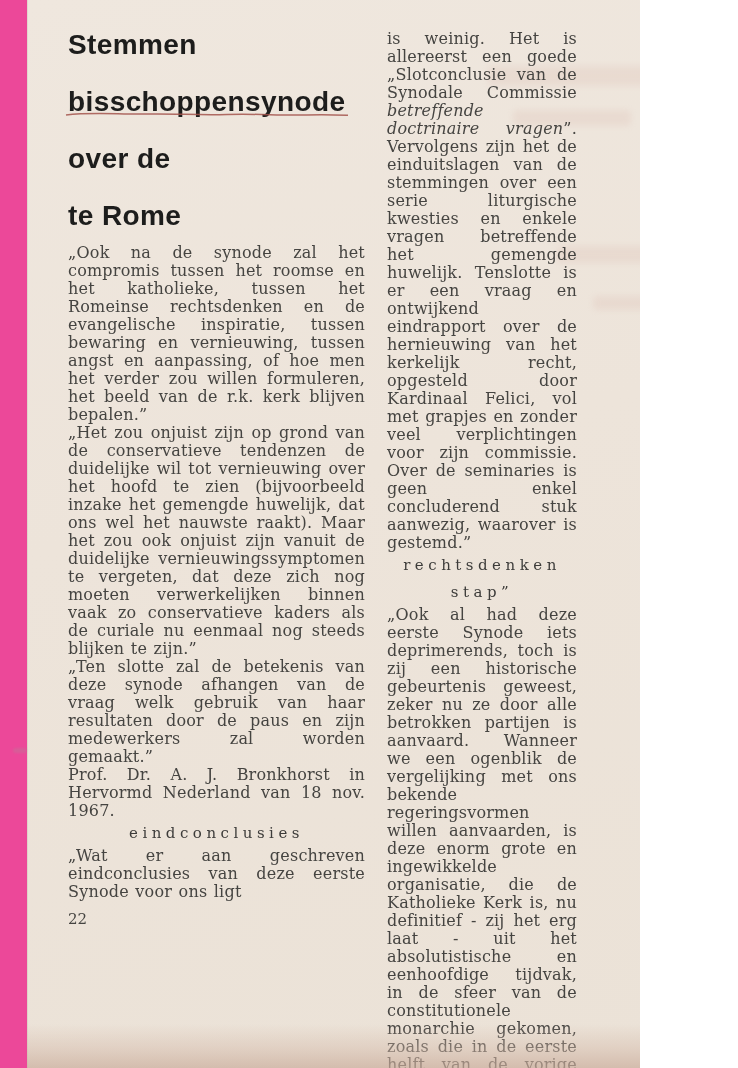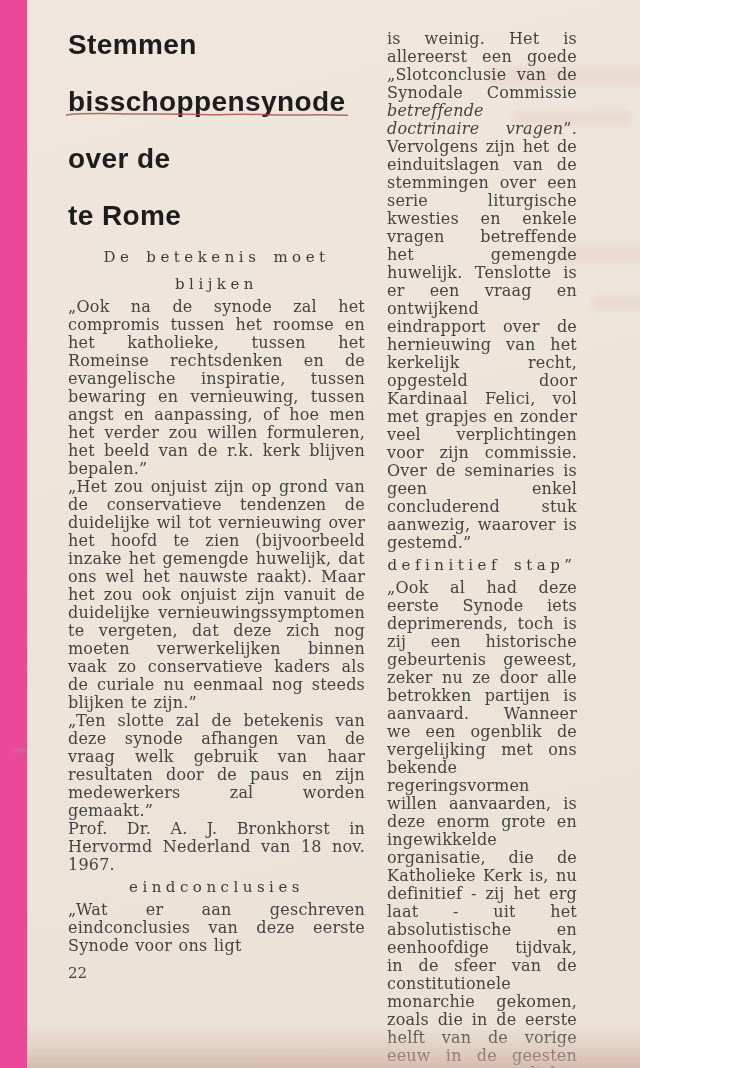--- a/index.html
+++ b/index.html
@@ -132,21 +132,20 @@
             <span>bisschoppensynode</span>
             <svg class="wavy" viewBox="0 0 284 10" preserveAspectRatio="none" aria-hidden="true">
               <path d="M1,6 C 28,2.8 55,5.6 82,5.0 C 112,4.3 132,6.6 162,5.5 C 192,4.4 216,6.9 242,5.9 C 260,5.2 274,5.9 283,6.3" fill="none" stroke="#a3544c" stroke-width="1.5" opacity="0.85"></path>
             </svg>
           </span>
           <span class="t-line">over de</span>
           <span class="t-line">te Rome</span>
         </h1>
 
         <h2 class="sec sec-betekenis">
-          <span class="sec-line">De betekenis moet blijken</span>
         </h2>
 
         <p class="body">„Ook na de synode zal het compromis tussen het roomse en het katholieke, tussen het Romeinse rechtsdenken en de evangelische inspiratie, tussen bewaring en vernieuwing, tussen angst en aanpassing, of hoe men het verder zou willen formuleren, het beeld van de r.k. kerk blijven bepalen.”</p>
         <p class="body">„Het zou onjuist zijn op grond van de conservatieve tendenzen de duidelijke wil tot vernieuwing over het hoofd te zien (bijvoorbeeld inzake het gemengde huwelijk, dat ons wel het nauwste raakt). Maar het zou ook onjuist zijn vanuit de duidelijke vernieuwingssymptomen te vergeten, dat deze zich nog moeten verwerkelijken binnen vaak zo conservatieve kaders als de curiale nu eenmaal nog steeds blijken te zijn.”</p>
         <p class="body">„Ten slotte zal de betekenis van deze synode afhangen van de vraag welk gebruik van haar resultaten door de paus en zijn medewerkers zal worden gemaakt.”</p>
 
         <p class="body">Prof. Dr. A. J. Bronkhorst in Hervormd Nederland van 18 nov. 1967.</p>
 
         <h2 class="sec sec-eind">
           <span class="sec-line">eindconclusies</span>
@@ -155,21 +154,21 @@
         <p class="body">„Wat er aan geschreven eindconclusies van deze eerste Synode voor ons ligt</p>
 
         <div class="pagenum">22</div>
       </div>
 
       <div class="col col-right">
 
         <p class="body first"><span>is weinig. Het is allereerst een goede „Slotconclusie van de Synodale Commissie </span><em>betreffende doctrinaire vragen</em><span>”. Vervolgens zijn het de einduitslagen van de stemmingen over een serie liturgische kwesties en enkele vragen betreffende het gemengde huwelijk. Tenslotte is er een vraag en ontwijkend eindrapport over de hernieuwing van het kerkelijk recht, opgesteld door Kardinaal Felici, vol met grapjes en zonder veel verplichtingen voor zijn commissie. Over de seminaries is geen enkel concluderend stuk aanwezig, waarover is gestemd.”</span></p>
 
         <h2 class="sec sec-late">
-          <span class="sec-line">definitief stap”</span>
+          <span class="sec-line">rechtsdenken stap”</span>
         </h2>
 
         <p class="body">„Ook al had deze eerste Synode iets deprimerends, toch is zij een historische gebeurtenis geweest, zeker nu ze door alle betrokken partijen is aanvaard. Wanneer we een ogenblik de vergelijking met ons bekende regeringsvormen willen aanvaarden, is deze enorm grote en ingewikkelde organisatie, die de Katholieke Kerk is, nu definitief - zij het erg laat - uit het absolutistische en eenhoofdige tijdvak, in de sfeer van de constitutionele monarchie gekomen, zoals die in de eerste helft van de vorige eeuw in de geesten van verlichte regeerders leefde. Juridisch is het nog niet zo ver, aangezien aan de Synode nog geen echte volmacht is gegeven. In de orde van de feitelijkheden en van moreel prestige zijn we echter reeds verder gevorderd. Het is niet meer denkbaar, dat de Curie of de Paus zelf de adviezen van de Synode naast zich neer gaan leggen. Mochten ze dit al doen, dan zouden zij het toch al zeer verzwakte gezag van Rome een laatste genadeslag geven. Hiervan is men zich zeer wel bewust.”</p>
 
         <p class="body" style="margin-top: 18px; font-style: italic;">Dr. L. Alting von Geusenau in „De Bazuin” van 19 nov. 1947.</p>
       </div>
 
     </div>
 
     <div class="bottom-shade"></div>

